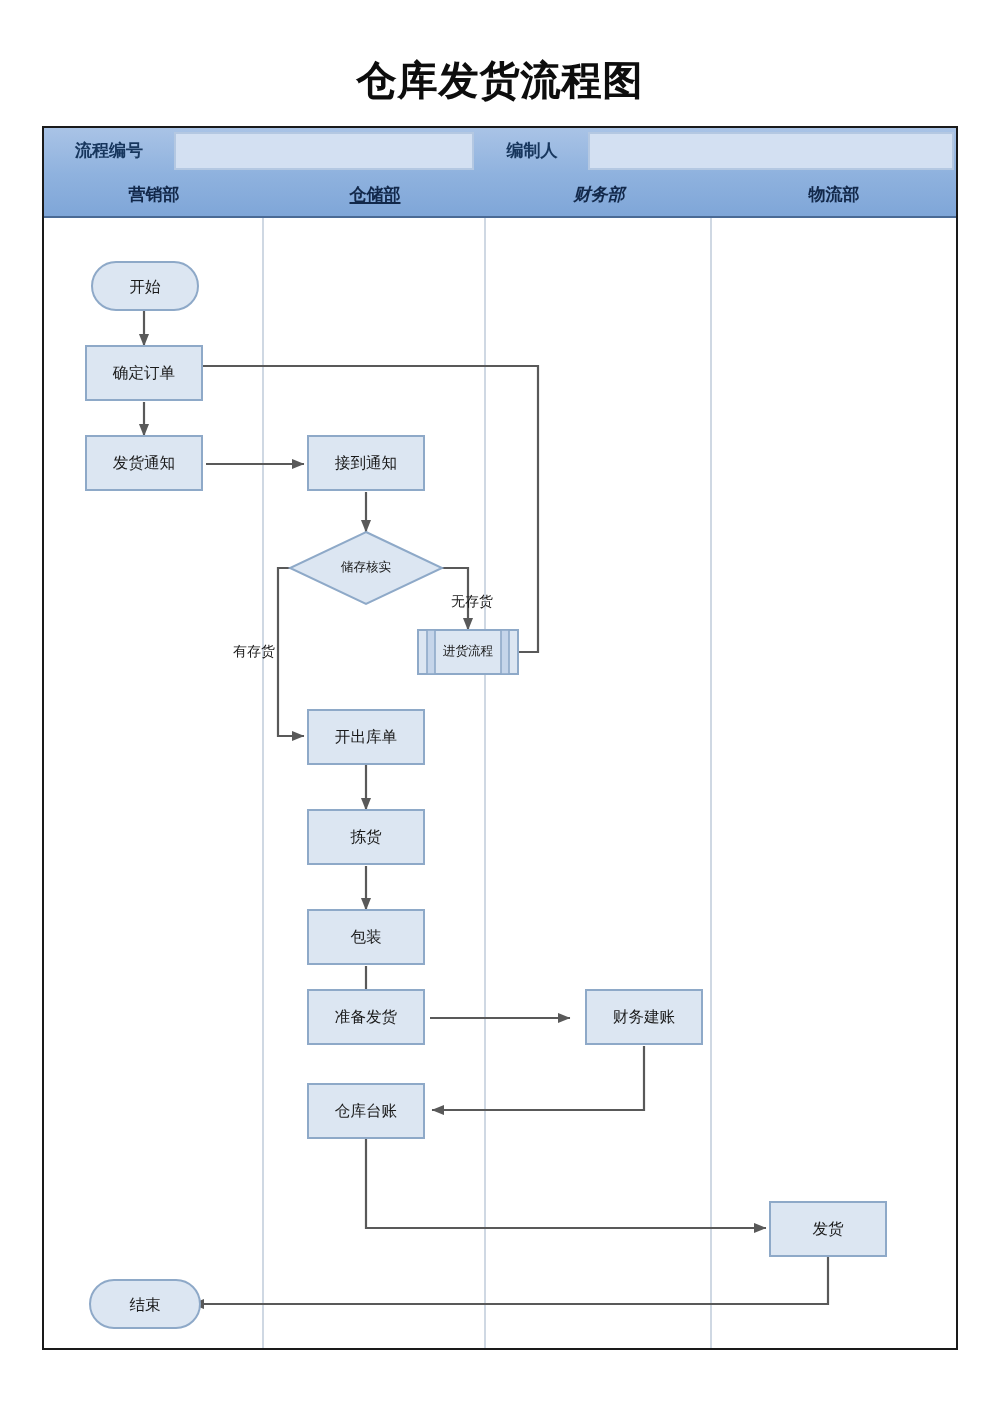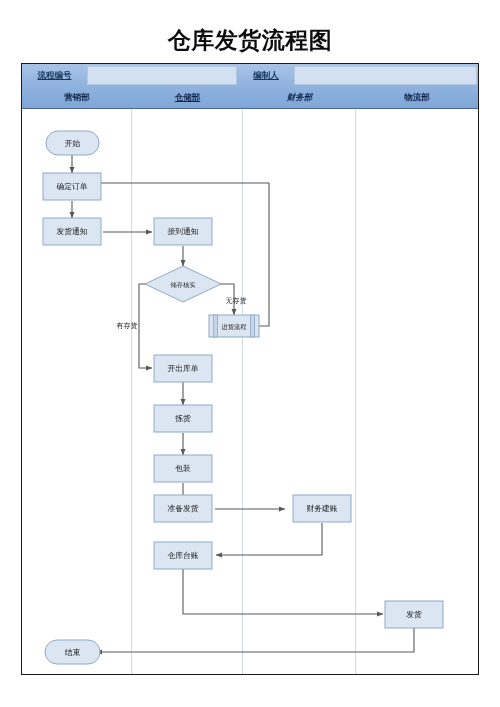--- a/index.html
+++ b/index.html
@@ -18,21 +18,21 @@
     position: absolute;
     inset: 0;
     background: #ffffff;
   }
   #chart-title {
     position: absolute;
     left: 0;
     top: 30px;
     width: 500px;
     text-align: center;
-    font-size: 23px;
+    font-size: 20px;
     font-weight: bold;
     color: #0d0d0d;
     letter-spacing: 0.5px;
     line-height: 20px;
   }
   #swimlane-frame {
     position: absolute;
     left: 21px;
     top: 63px;
     width: 458px;
@@ -53,21 +53,20 @@
     box-sizing: border-box;
   }
   .hdr-label {
     display: flex;
     align-items: center;
     justify-content: center;
     font-size: 8.5px;
     font-weight: bold;
     color: #17365d;
     box-sizing: border-box;
-    text-decoration: underline;
   }
   .hdr-input {
     background: #d3e0f2;
     border: 1px solid #b4c8e2;
     margin: 2px 1px 2px 0;
     box-sizing: border-box;
   }
   
   .hdr-row2 {
     position: absolute;

